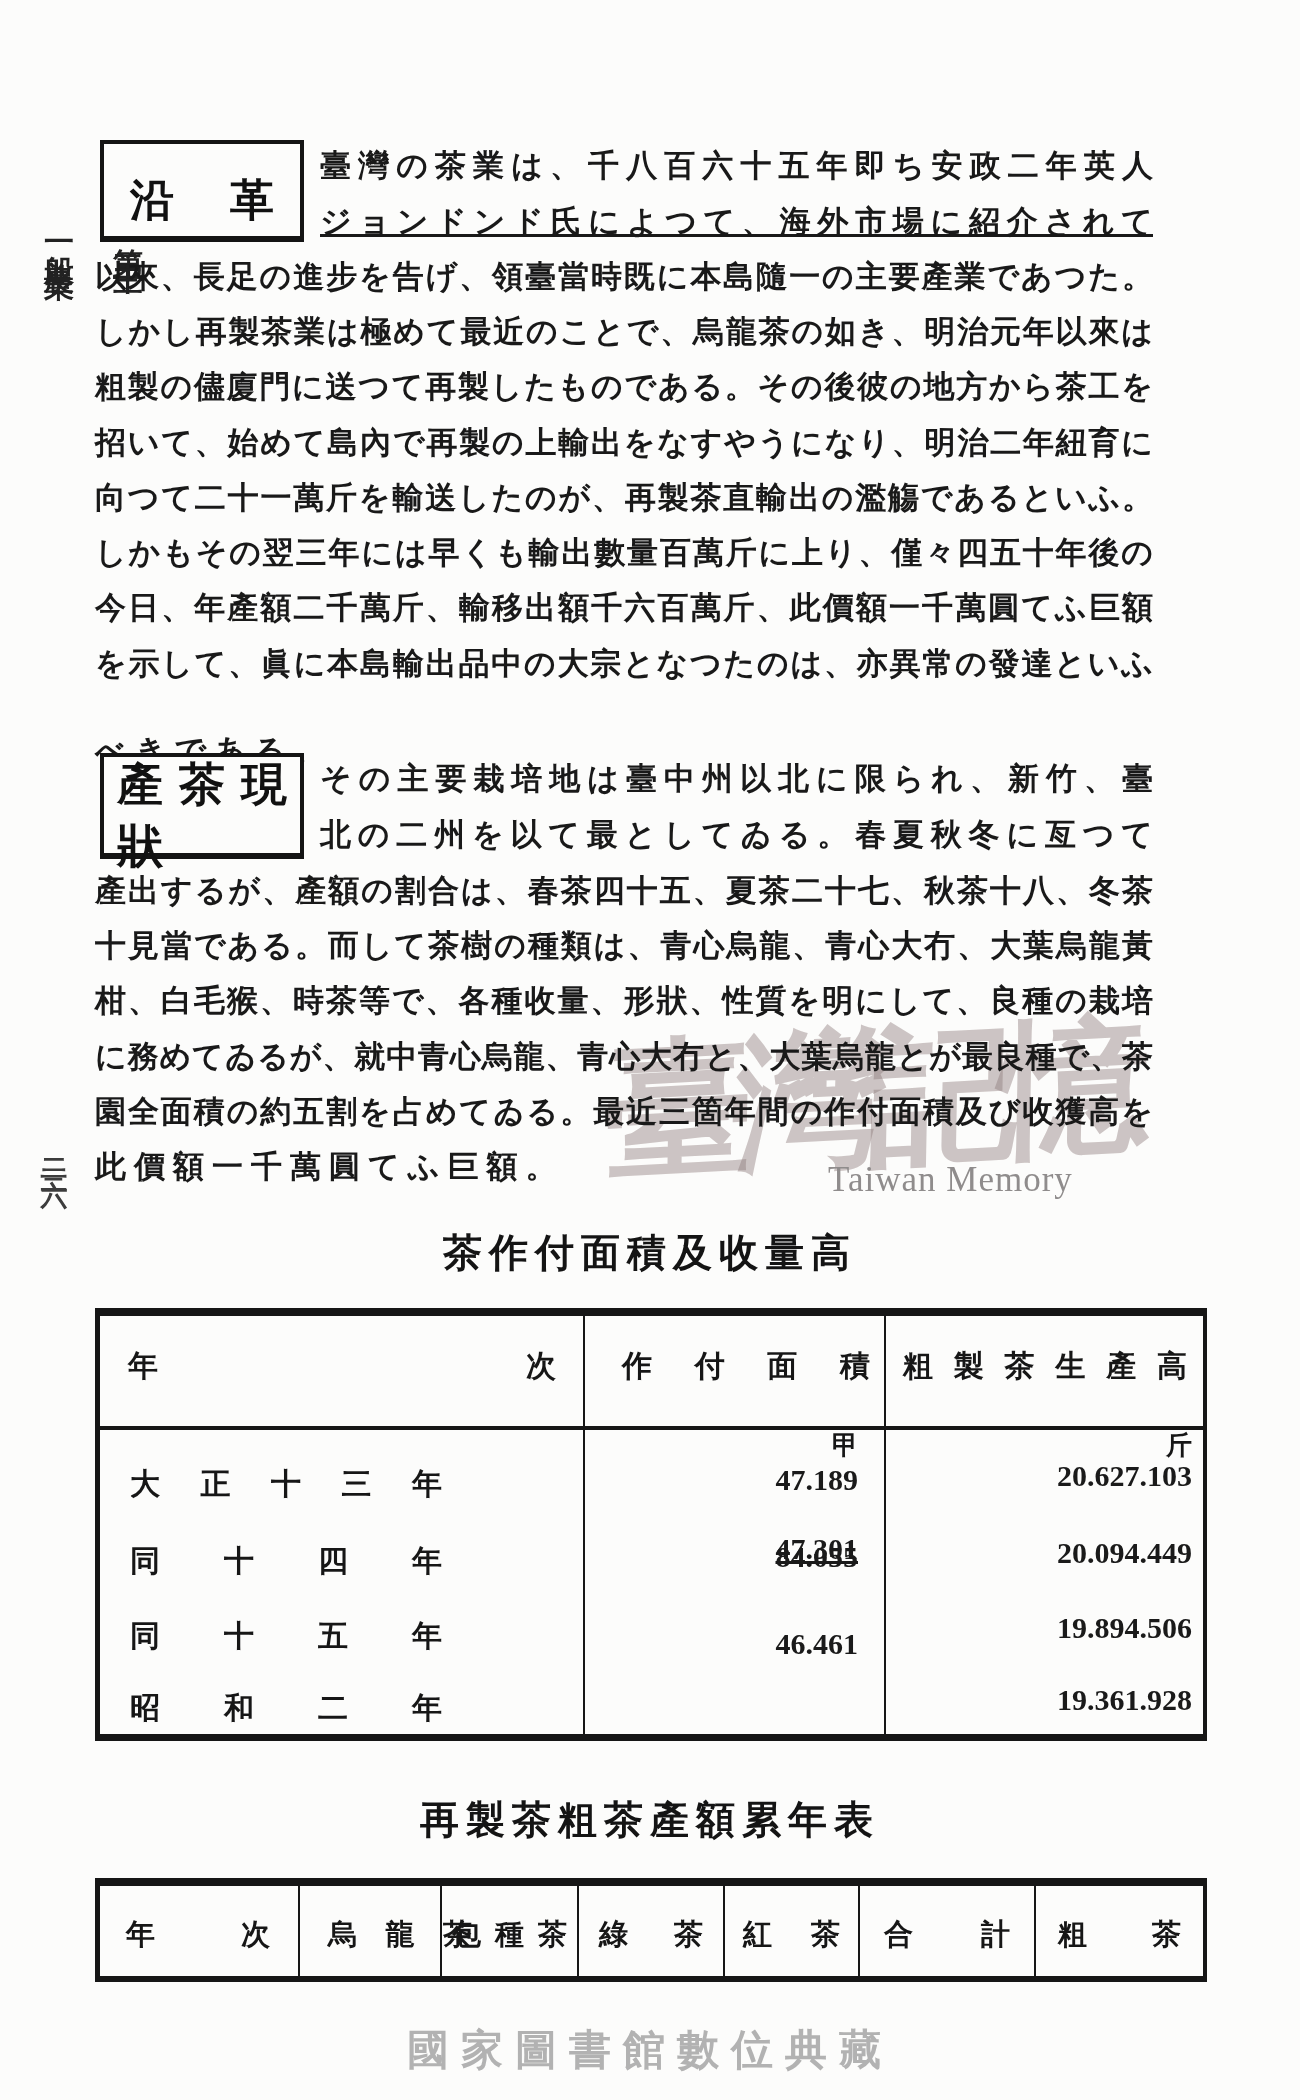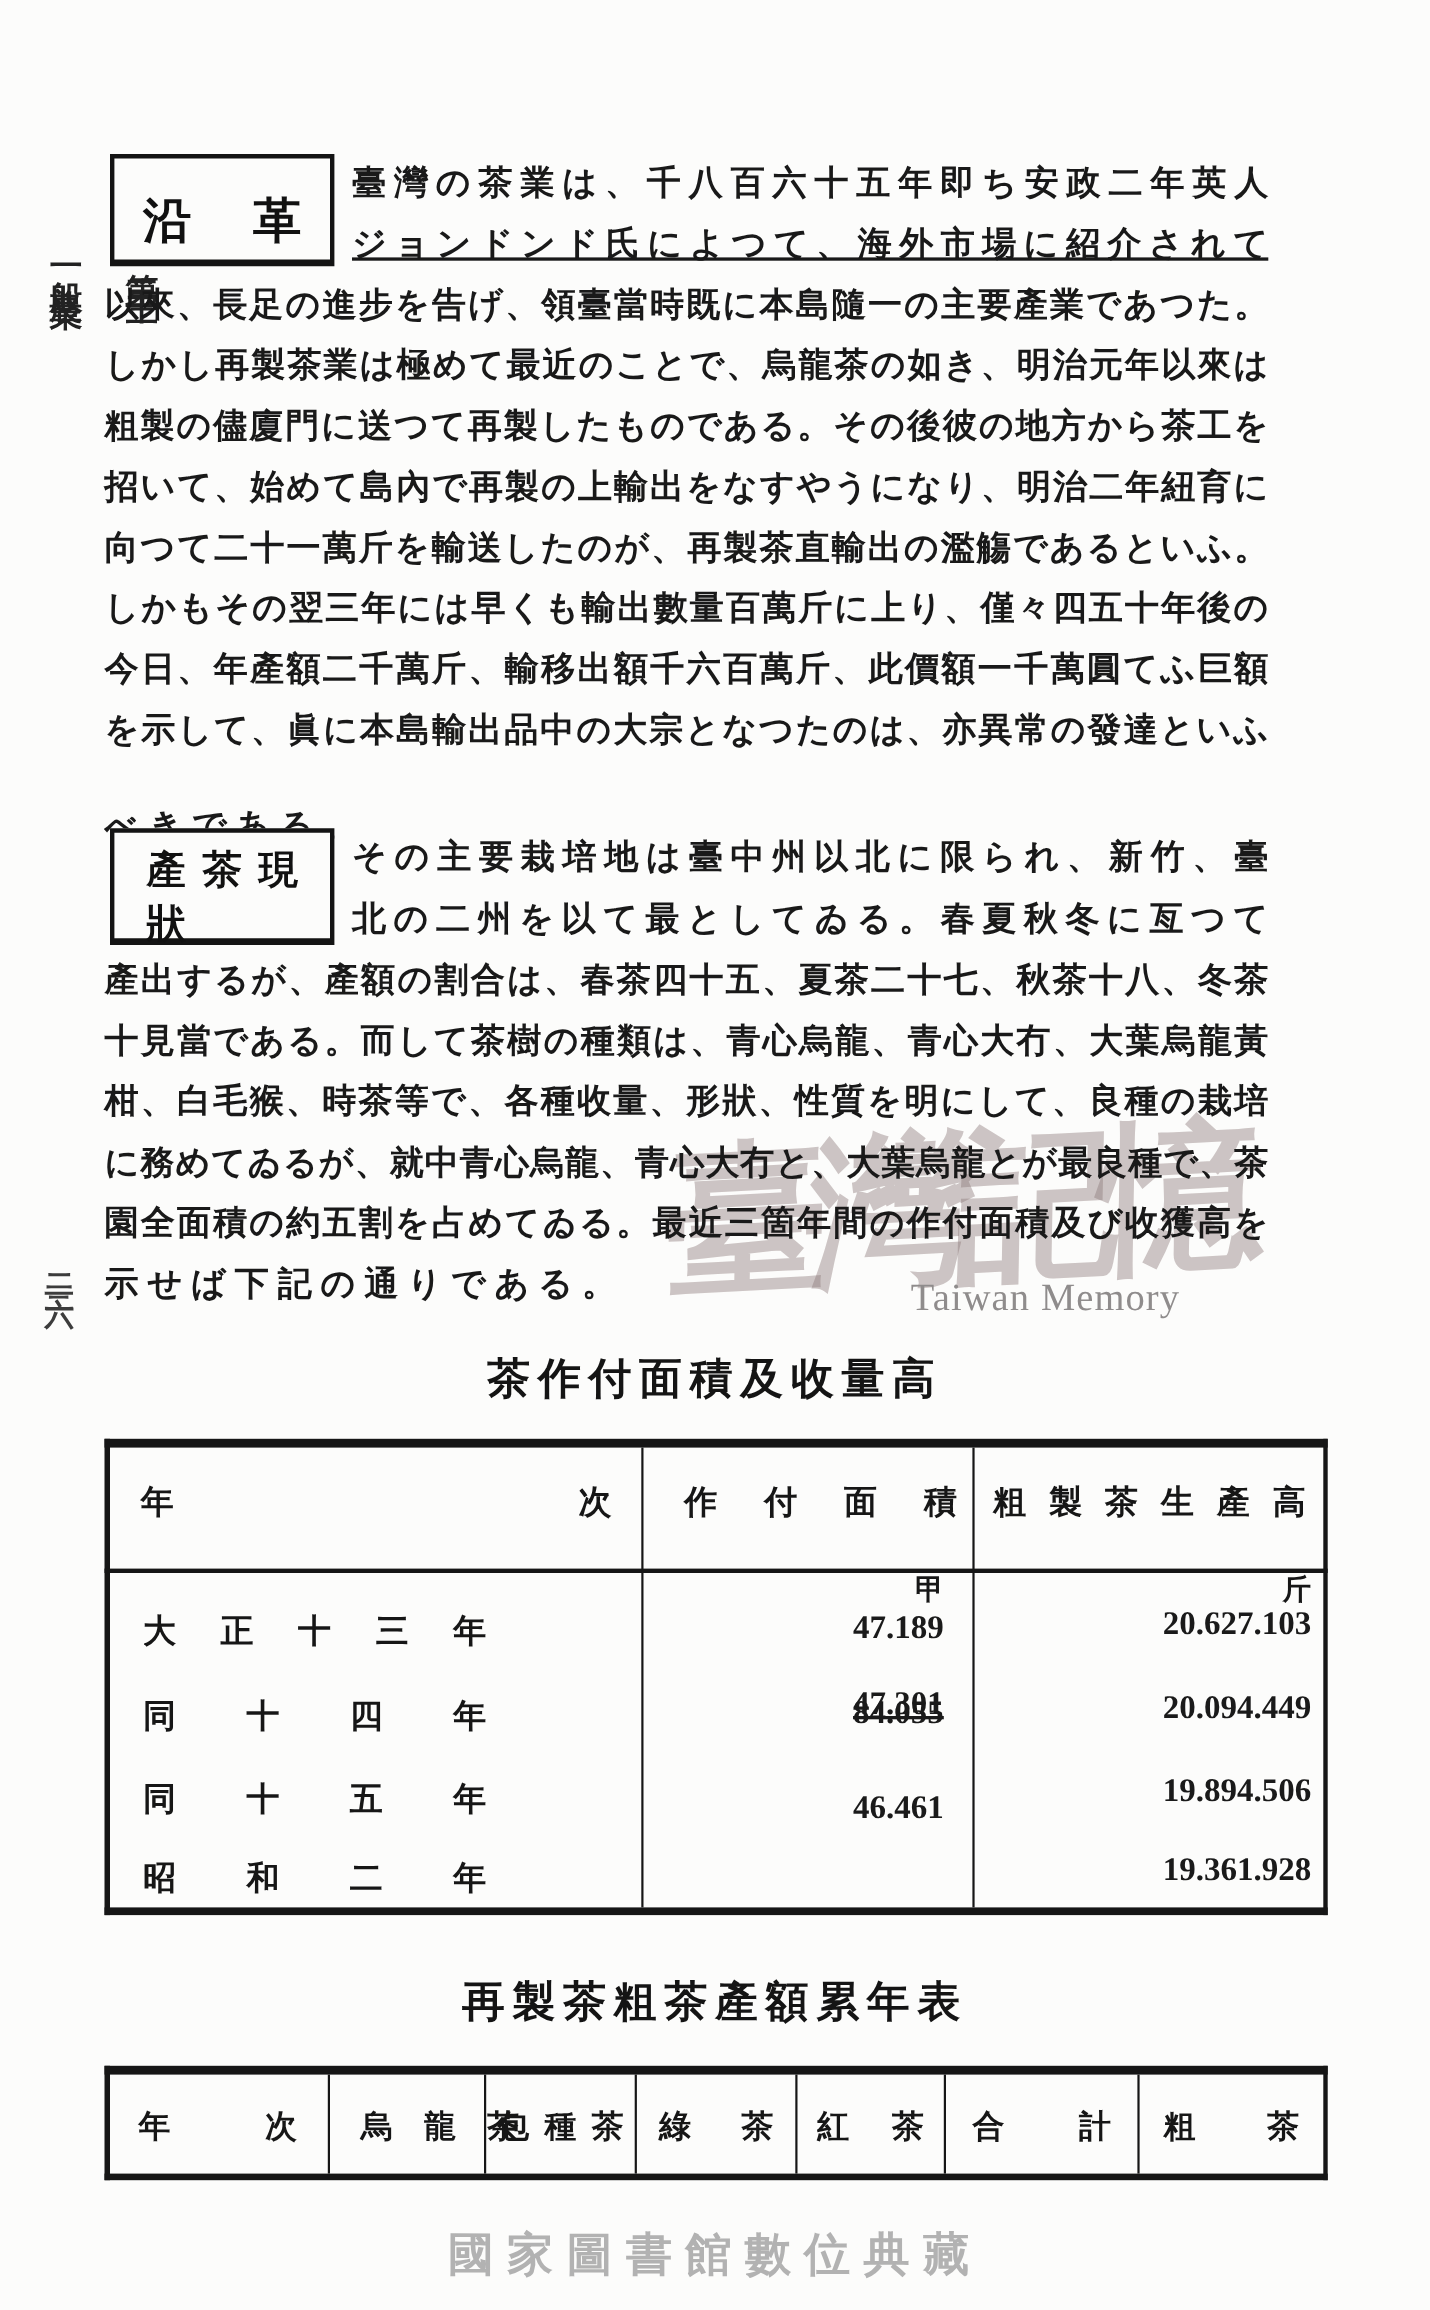--- a/index.html
+++ b/index.html
@@ -95,30 +95,30 @@
 <div class="line" style="top:313px;">しかし再製茶業は極めて最近のことで、烏龍茶の如き、明治元年以來は</div>
 <div class="line" style="top:368px;">粗製の儘廈門に送つて再製したものである。その後彼の地方から茶工を</div>
 <div class="line" style="top:424px;">招いて、始めて島內で再製の上輸出をなすやうになり、明治二年紐育に</div>
 <div class="line" style="top:479px;">向つて二十一萬斤を輸送したのが、再製茶直輸出の濫觴であるといふ。</div>
 <div class="line" style="top:534px;">しかもその翌三年には早くも輸出數量百萬斤に上り、僅々四五十年後の</div>
 <div class="line" style="top:589px;">今日、年產額二千萬斤、輸移出額千六百萬斤、此價額一千萬圓てふ巨額</div>
 <div class="line" style="top:645px;">を示して、眞に本島輸出品中の大宗となつたのは、亦異常の發達といふ</div>
 <div class="line short" style="top:700px;margin-top:32px;">べきである。</div>
 
 <div class="abs hd-box" style="left:100px;top:753px;width:204px;height:106px;">
-  <div class="lbl" style="font-size:36px;padding:0 29px;">產茶現狀</div>
+  <div class="lbl" style="font-size:46px;padding:0 13px;">產茶現狀</div>
 </div>
 <div class="line indent" style="top:760px;">その主要栽培地は臺中州以北に限られ、新竹、臺</div>
 <div class="line indent" style="top:816px;">北の二州を以て最としてゐる。春夏秋冬に亙つて</div>
 <div class="line" style="top:872px;">產出するが、產額の割合は、春茶四十五、夏茶二十七、秋茶十八、冬茶</div>
 <div class="line" style="top:927px;">十見當である。而して茶樹の種類は、青心烏龍、青心大冇、大葉烏龍黃</div>
 <div class="line" style="top:982px;">柑、白毛猴、時茶等で、各種收量、形狀、性質を明にして、良種の栽培</div>
 <div class="line" style="top:1038px;">に務めてゐるが、就中青心烏龍、青心大冇と、大葉烏龍とが最良種で、茶</div>
 <div class="line" style="top:1093px;">園全面積の約五割を占めてゐる。最近三箇年間の作付面積及び收獲高を</div>
-<div class="line short" style="top:1148px;">示せば下記の通りである。</div>
+<div class="line short" style="top:1148px;">此價額一千萬圓てふ巨額。</div>
 
 <div class="abs wm-cjk" style="left:605px;top:1000px;">臺灣記憶</div>
 <div class="abs wm-latin" style="left:828px;top:1160px;">Taiwan Memory</div>
 
 <div class="abs tbl-title" style="top:1226px;">茶作付面積及收量高</div>
 
 <div class="abs t-border" style="left:95px;top:1308px;width:1112px;height:8px;"></div>
 <div class="abs t-border" style="left:95px;top:1734px;width:1112px;height:7px;"></div>
 <div class="abs t-border" style="left:95px;top:1308px;width:5px;height:433px;"></div>
 <div class="abs t-border" style="left:1203px;top:1308px;width:4px;height:433px;"></div>

